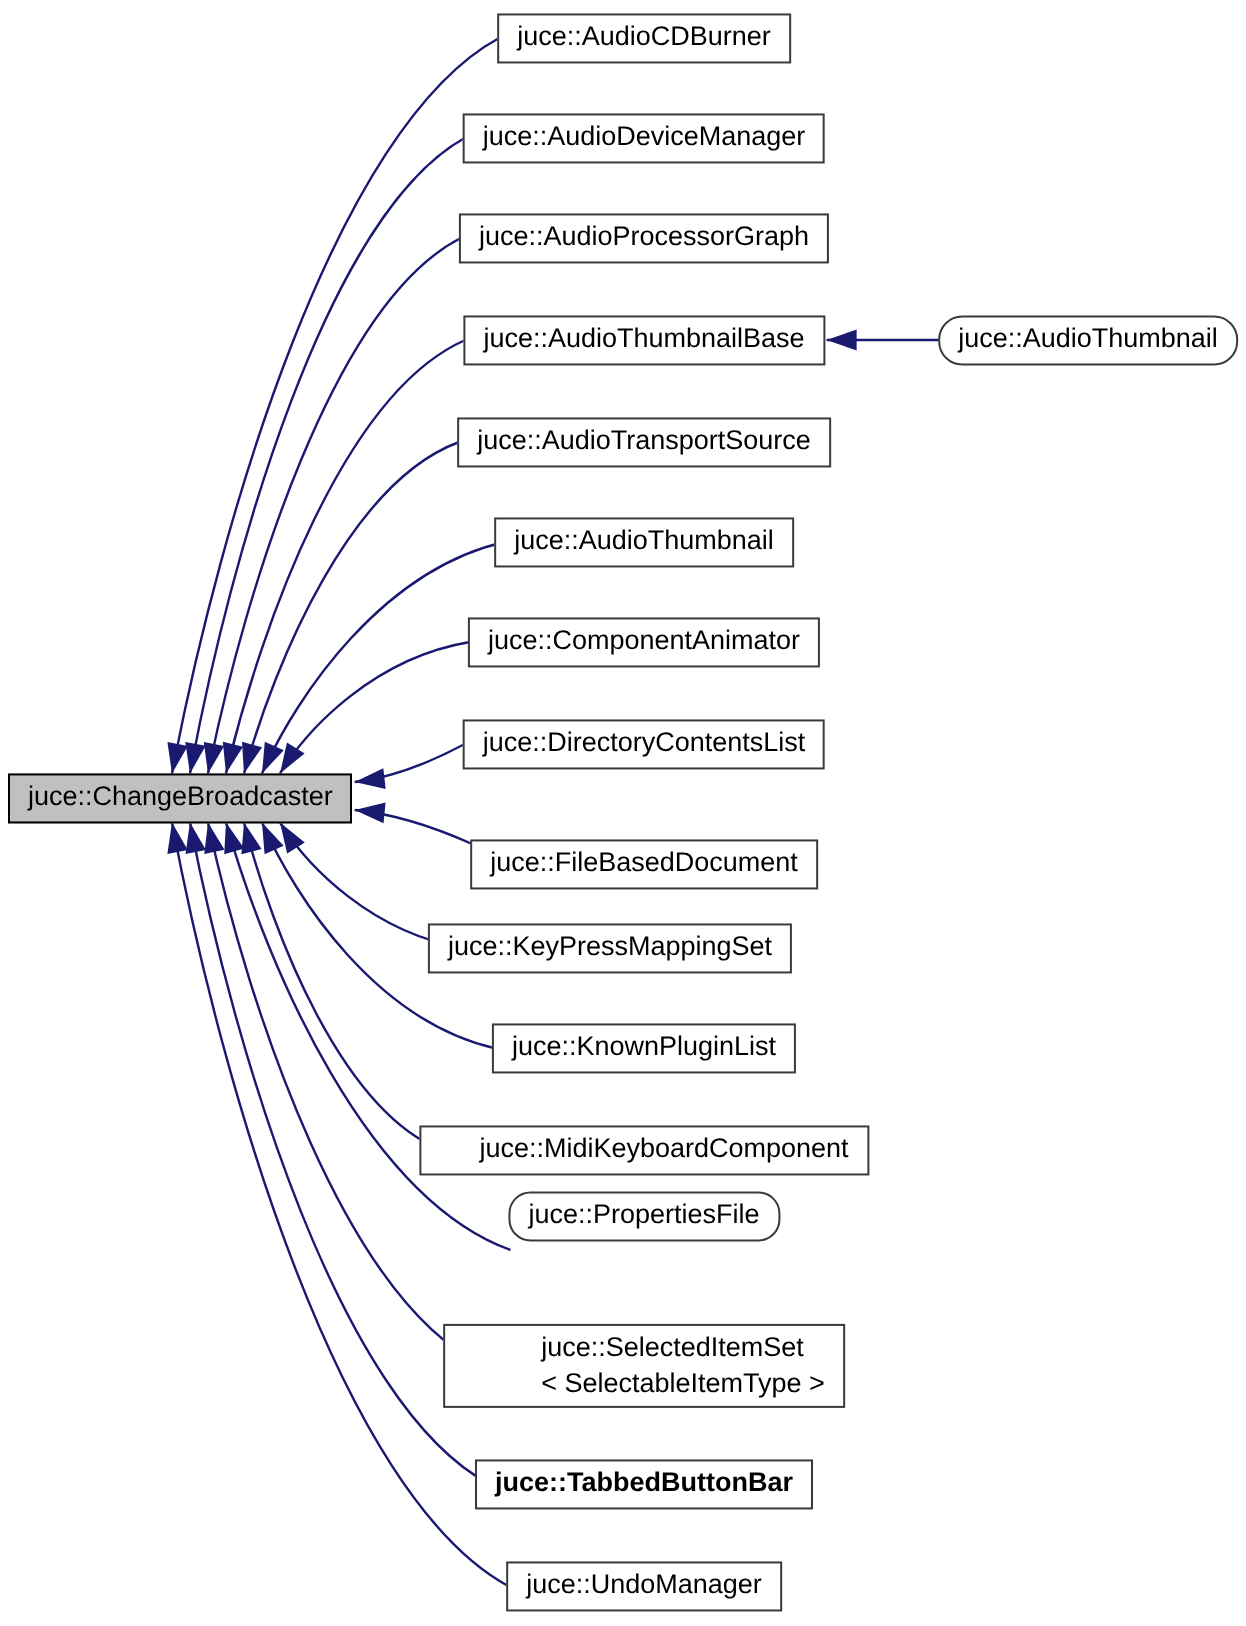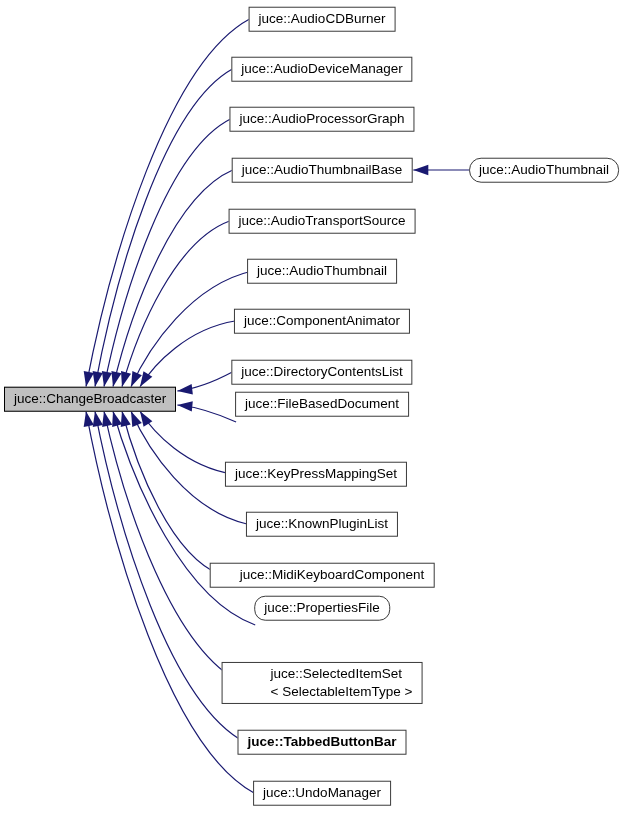--- a/index.html
+++ b/index.html
@@ -77,22 +77,22 @@
 <div class="node base" style="left: 4px; top: 399px;">juce::ChangeBroadcaster</div>
     <div class="node" style="left: 322px; top: 19px;">juce::AudioCDBurner</div>
     <div class="node" style="left: 322px; top: 69px;">juce::AudioDeviceManager</div>
     <div class="node" style="left: 322px; top: 119px;">juce::AudioProcessorGraph</div>
     <div class="node" style="left: 322px; top: 170px;">juce::AudioThumbnailBase</div>
     <div class="node" style="left: 544px; top: 170px; border-radius: 12px;">juce::AudioThumbnail</div>
     <div class="node" style="left: 322px; top: 221px;">juce::AudioTransportSource</div>
     <div class="node" style="left: 322px; top: 271px;">juce::AudioThumbnail</div>
     <div class="node" style="left: 322px; top: 321px;">juce::ComponentAnimator</div>
     <div class="node" style="left: 322px; top: 372px;">juce::DirectoryContentsList</div>
-    <div class="node" style="left: 322px; top: 404px;">juce::FileBasedDocument</div>
-    <div class="node" style="left: 316px; top: 474px;">juce::KeyPressMappingSet</div>
+    <div class="node" style="left: 322px; top: 432px;">juce::FileBasedDocument</div>
+    <div class="node" style="left: 305px; top: 474px;">juce::KeyPressMappingSet</div>
     <div class="node" style="left: 322px; top: 524px;">juce::KnownPluginList</div>
     <div class="node" style="left: 322px; top: 575px; padding-left: 29px;">juce::MidiKeyboardComponent</div>
     <div class="node" style="left: 322px; top: 608px; border-radius: 11px;">juce::PropertiesFile</div>
     <div class="node" style="left: 322px; top: 683px; padding-left: 48px;">juce::SelectedItemSet
 &lt; SelectableItemType &gt;</div>
     <div class="node" style="left: 322px; top: 742px; font-weight: bold;">juce::TabbedButtonBar</div>
     <div class="node" style="left: 322px; top: 793px;">juce::UndoManager</div>
   </div>
 
 </body></html>

